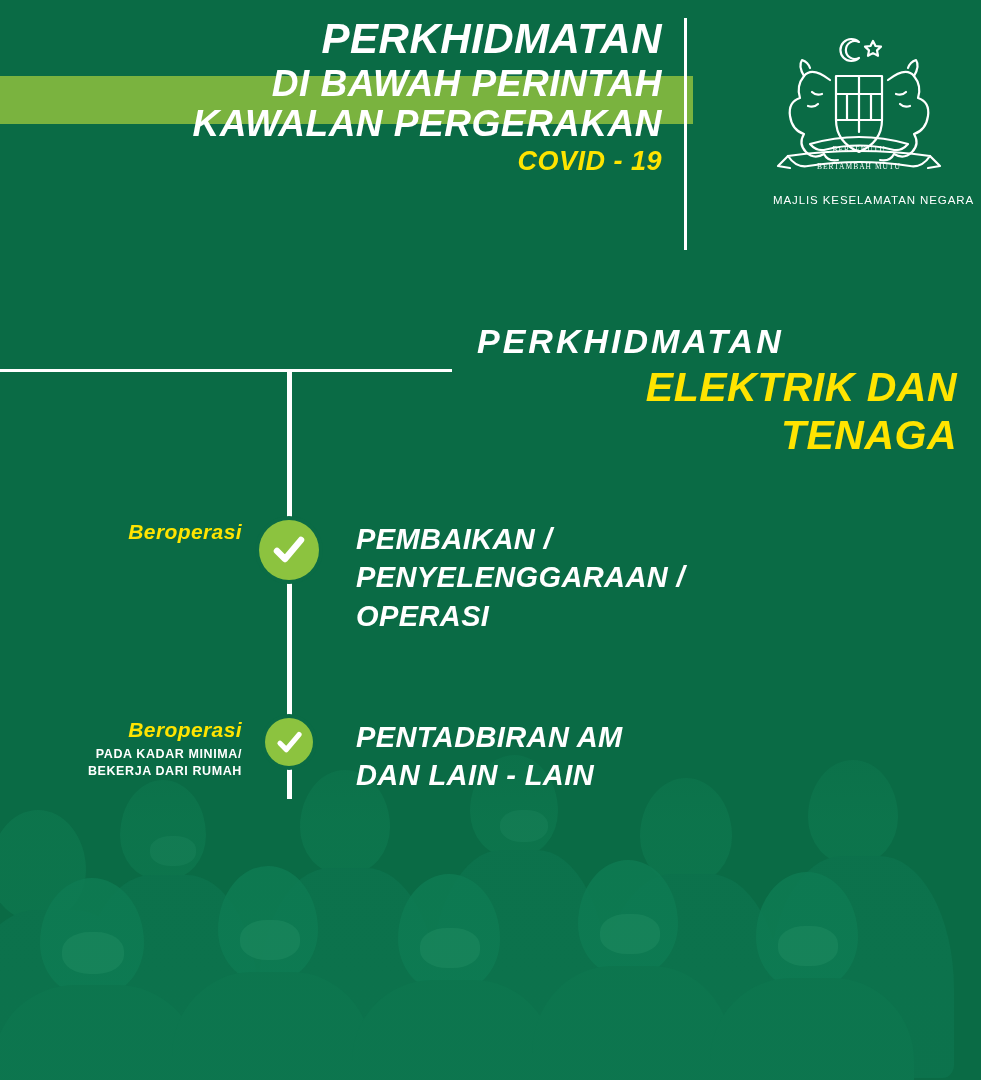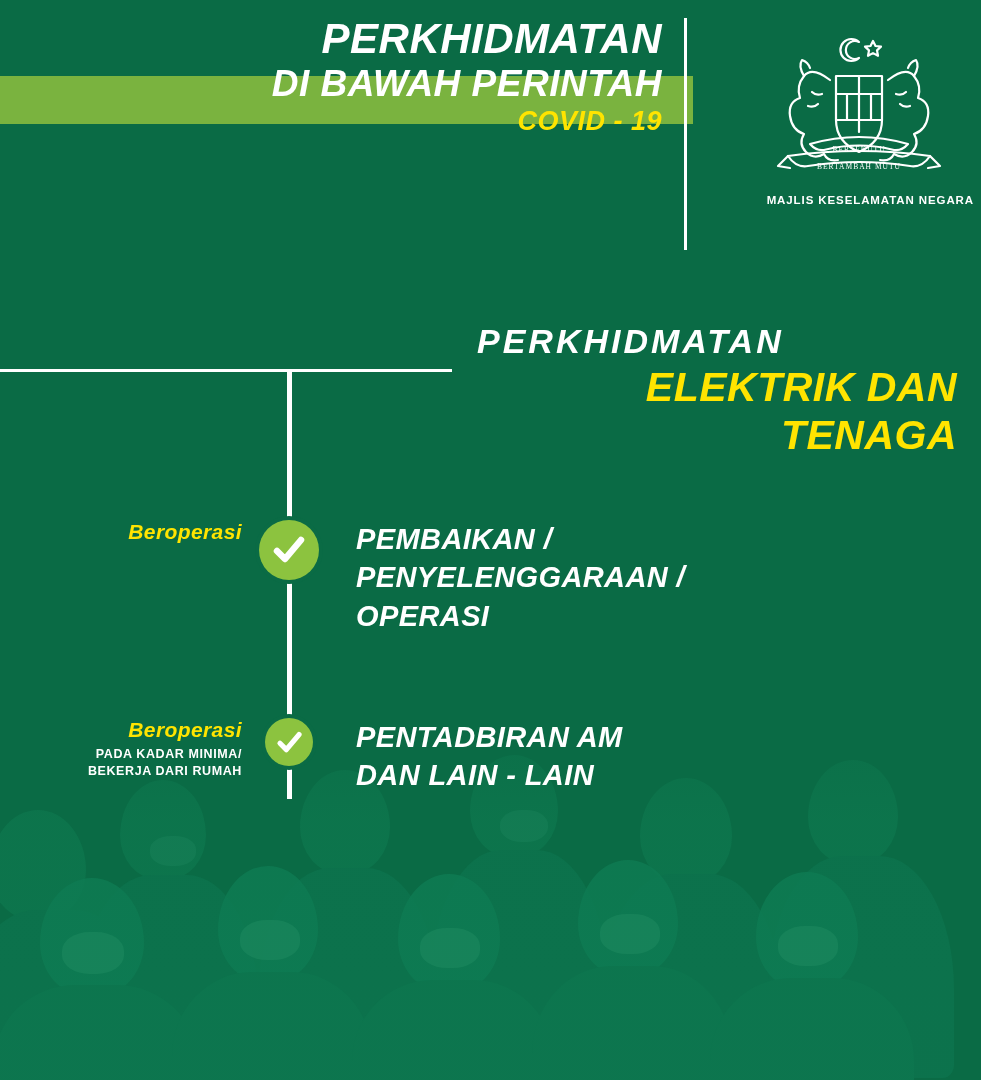--- a/index.html
+++ b/index.html
@@ -81,21 +81,21 @@
   .t5 { font-size:27px; color:#ffe400; margin-top:6px; }
 
   
   .crest-wrap {
     position:absolute; left:712px; top:36px;
     width:262px; text-align:right;
   }
   .crest-caption {
     margin-top:4px;
     font-size:11.5px;
-    font-weight:bold;
+    font-weight:normal;
     letter-spacing:.9px;
     color:#ffffff;
   }
 
   
   .section-title {
     position:absolute;
     left:477px; top:322px;
     width:480px;
   }
@@ -213,20 +213,21 @@
   <div class="photo-tint"></div>
 
   <div class="header">
 
     <div class="hl-band"></div>
     <div class="vrule"></div>
 
     <div class="title-block">
       <div class="t-line t1">PERKHIDMATAN</div>
       <div class="t-line t3">DI BAWAH PERINTAH</div>
+      <div class="t-line t4">KAWALAN PERGERAKAN</div>
       <div class="t-line t5">COVID - 19</div>
     </div>
 
     <div class="crest-wrap">
       <svg width="230" height="150" viewBox="0 0 230 150">
         <g fill="none" stroke="#ffffff" stroke-width="2.2" stroke-linejoin="round" stroke-linecap="round">
 
           <path d="M115 6 a9 9 0 1 0 0 16 a11 11 0 1 1 0 -16 z"></path>
           <path d="M105 5 l2.5 5 5.5 .6 -4 3.8 1 5.4 -5-2.7 -5 2.7 1-5.4 -4-3.8 5.5-.6 z" transform="translate(24,0)"></path>
 

